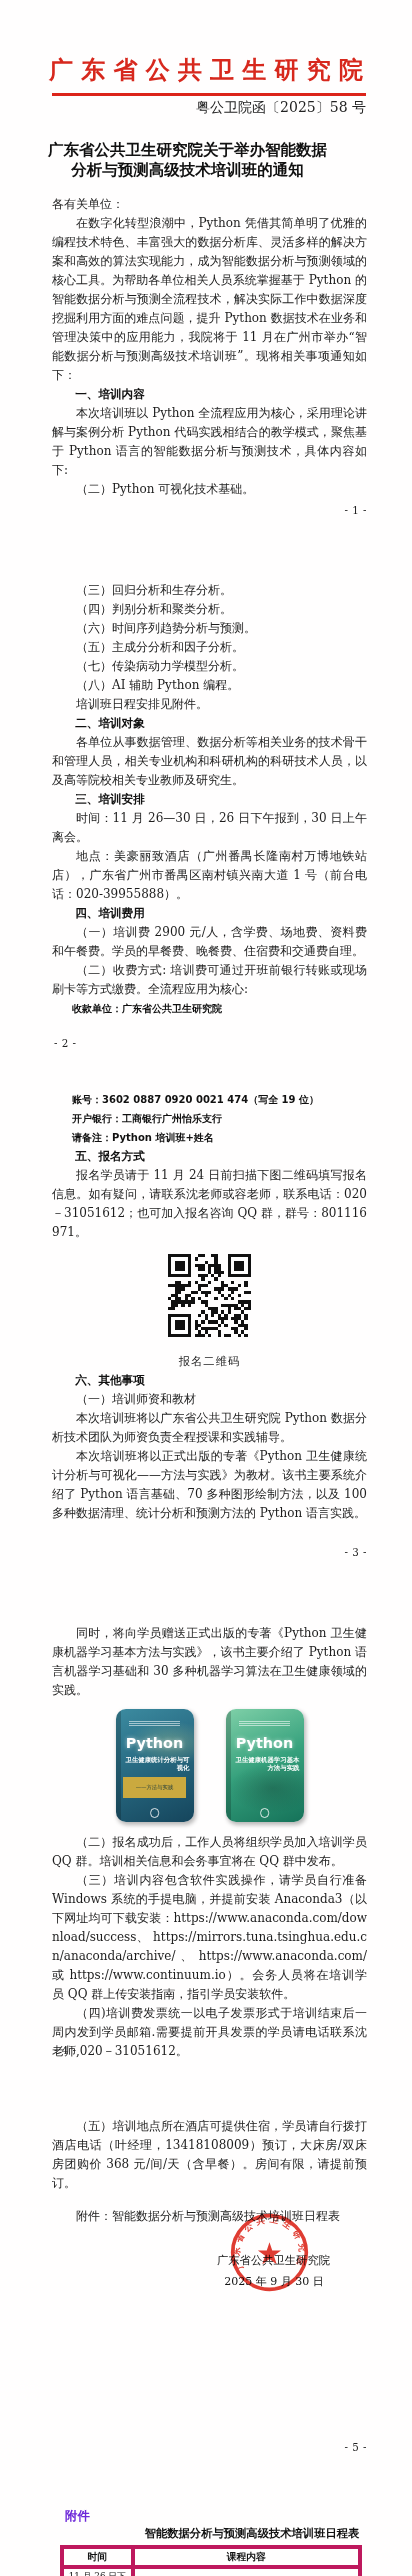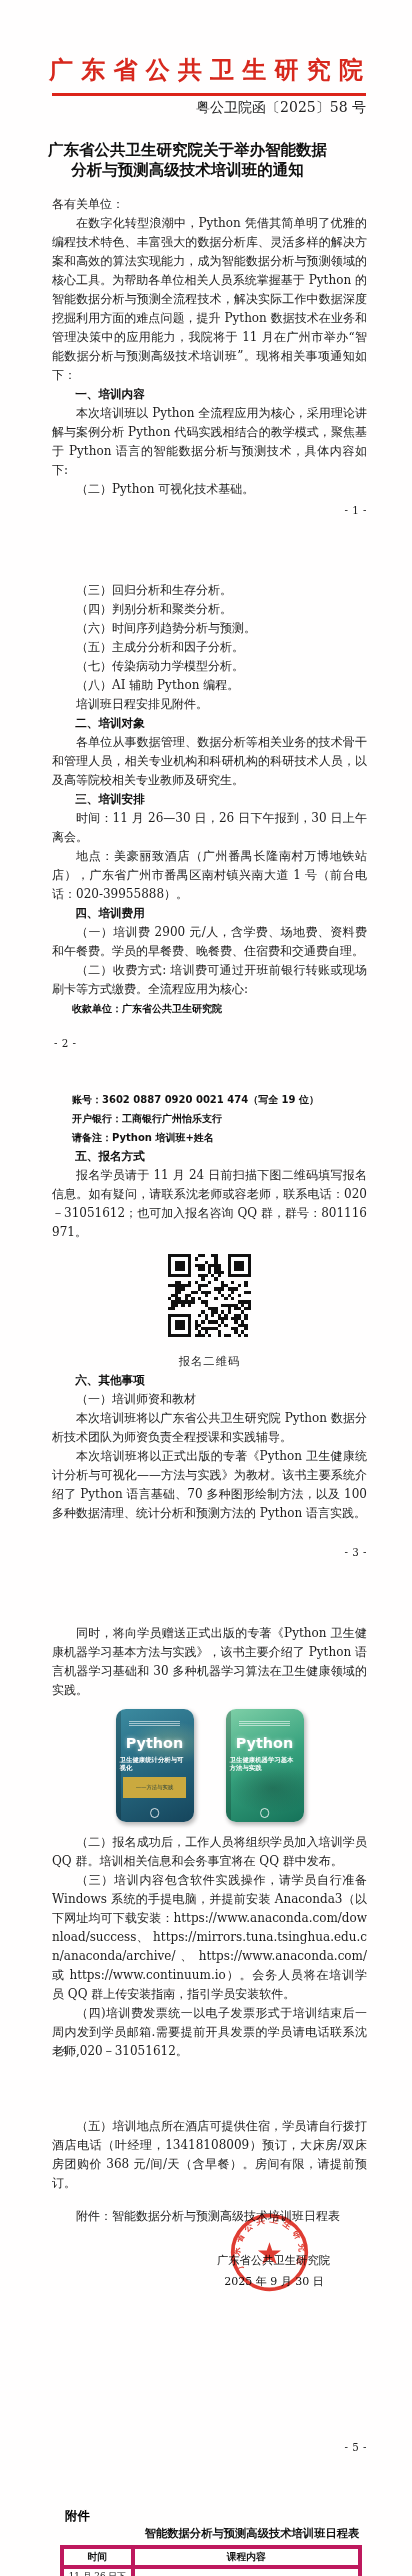--- a/index.html
+++ b/index.html
@@ -43,34 +43,34 @@
   .book1{background:
       radial-gradient(62px 31px at 70% 30%,rgba(255,255,150,.25),rgba(255,255,255,0) 70%),
       linear-gradient(155deg,#3c8ba0 0%,#2a6e86 40%,#15455c 100%);}
   .book2{background:
       radial-gradient(62px 36px at 60% 70%,rgba(20,60,50,.35),rgba(0,0,0,0) 70%),
       linear-gradient(155deg,#7fd0a8 0%,#35a07c 50%,#157259 100%);}
   .book-minilines{height:5.2px;margin:11.3px 13.4px 8.2px;background:
       repeating-linear-gradient(180deg,rgba(255,255,255,.55) 0 0.5px,rgba(255,255,255,0) 0.5px 2.1px);}
   .book-python{font-family:"DejaVu Sans","Liberation Sans",sans-serif;font-weight:700;
       font-size:14.4px;color:#ffffff;text-align:center;text-shadow:0 0 4.1px rgba(255,255,255,.55);}
-  .book-cn{color:#ffffff;font-weight:700;font-size:6.4px;text-align:left;margin:2.6px 4.1px 0;line-height:8.8px;}
+  .book-cn{color:#ffffff;font-weight:700;font-size:6.4px;text-align:right;margin:2.6px 4.1px 0;line-height:8.8px;}
   .book-sub{font-size:5.4px;text-align:center;margin:3.6px 7.2px 0;}
   .book1 .book-sub{background:#caa93f;color:#1f3c3c;padding:1px 0;}
   .book2 .book-sub{color:rgba(255,255,255,.85);}
   .book-logo{position:absolute;bottom:4.6px;left:50%;transform:translateX(-50%);
       width:7.7px;height:7.7px;border:0.8px solid rgba(255,255,255,.85);border-radius:50%;}
   
   .sig-org{position:absolute;top:2253px;left:217px;width:115px;font-size:11.3px;color:#151515;}
   .sig-date{position:absolute;top:2274px;left:221px;width:106px;text-align:center;font-size:11px;color:#151515;}
   .seal{position:absolute;left:228px;top:2211px;width:83px;height:83px;opacity:.92;mix-blend-mode:multiply;}
   .attach-note{margin-top:14.4px !important;}
   
   .appx-label{position:absolute;top:2508px;left:52px;font-family:"DejaVu Sans","Liberation Sans",sans-serif;
-      font-weight:700;font-size:12.4px;color:#000000;padding-left:13px;}
+      font-weight:700;font-size:12.4px;color:#6d28d9;padding-left:13px;}
   .appx-title{position:absolute;top:2526px;left:0;width:412px;text-align:center;
       font-family:"DejaVu Sans","Liberation Sans",sans-serif;font-weight:700;font-size:11.3px;color:#111;margin-left:46px;}
   table.sched{position:absolute;top:2545px;left:60px;width:302px;border-collapse:collapse;
       font-size:8.5px;line-height:10.3px;color:#141414;table-layout:fixed;}
   .sched th,.sched td{border:4px solid #be185d;padding:1.5px 3.1px;vertical-align:middle;box-sizing:border-box;}
   .sched th{font-size:9.8px;font-weight:700;text-align:center;padding:3.1px 0;}
   .td-center{text-align:center;font-size:8.8px;}
 </style>
 </head>
 <body>

